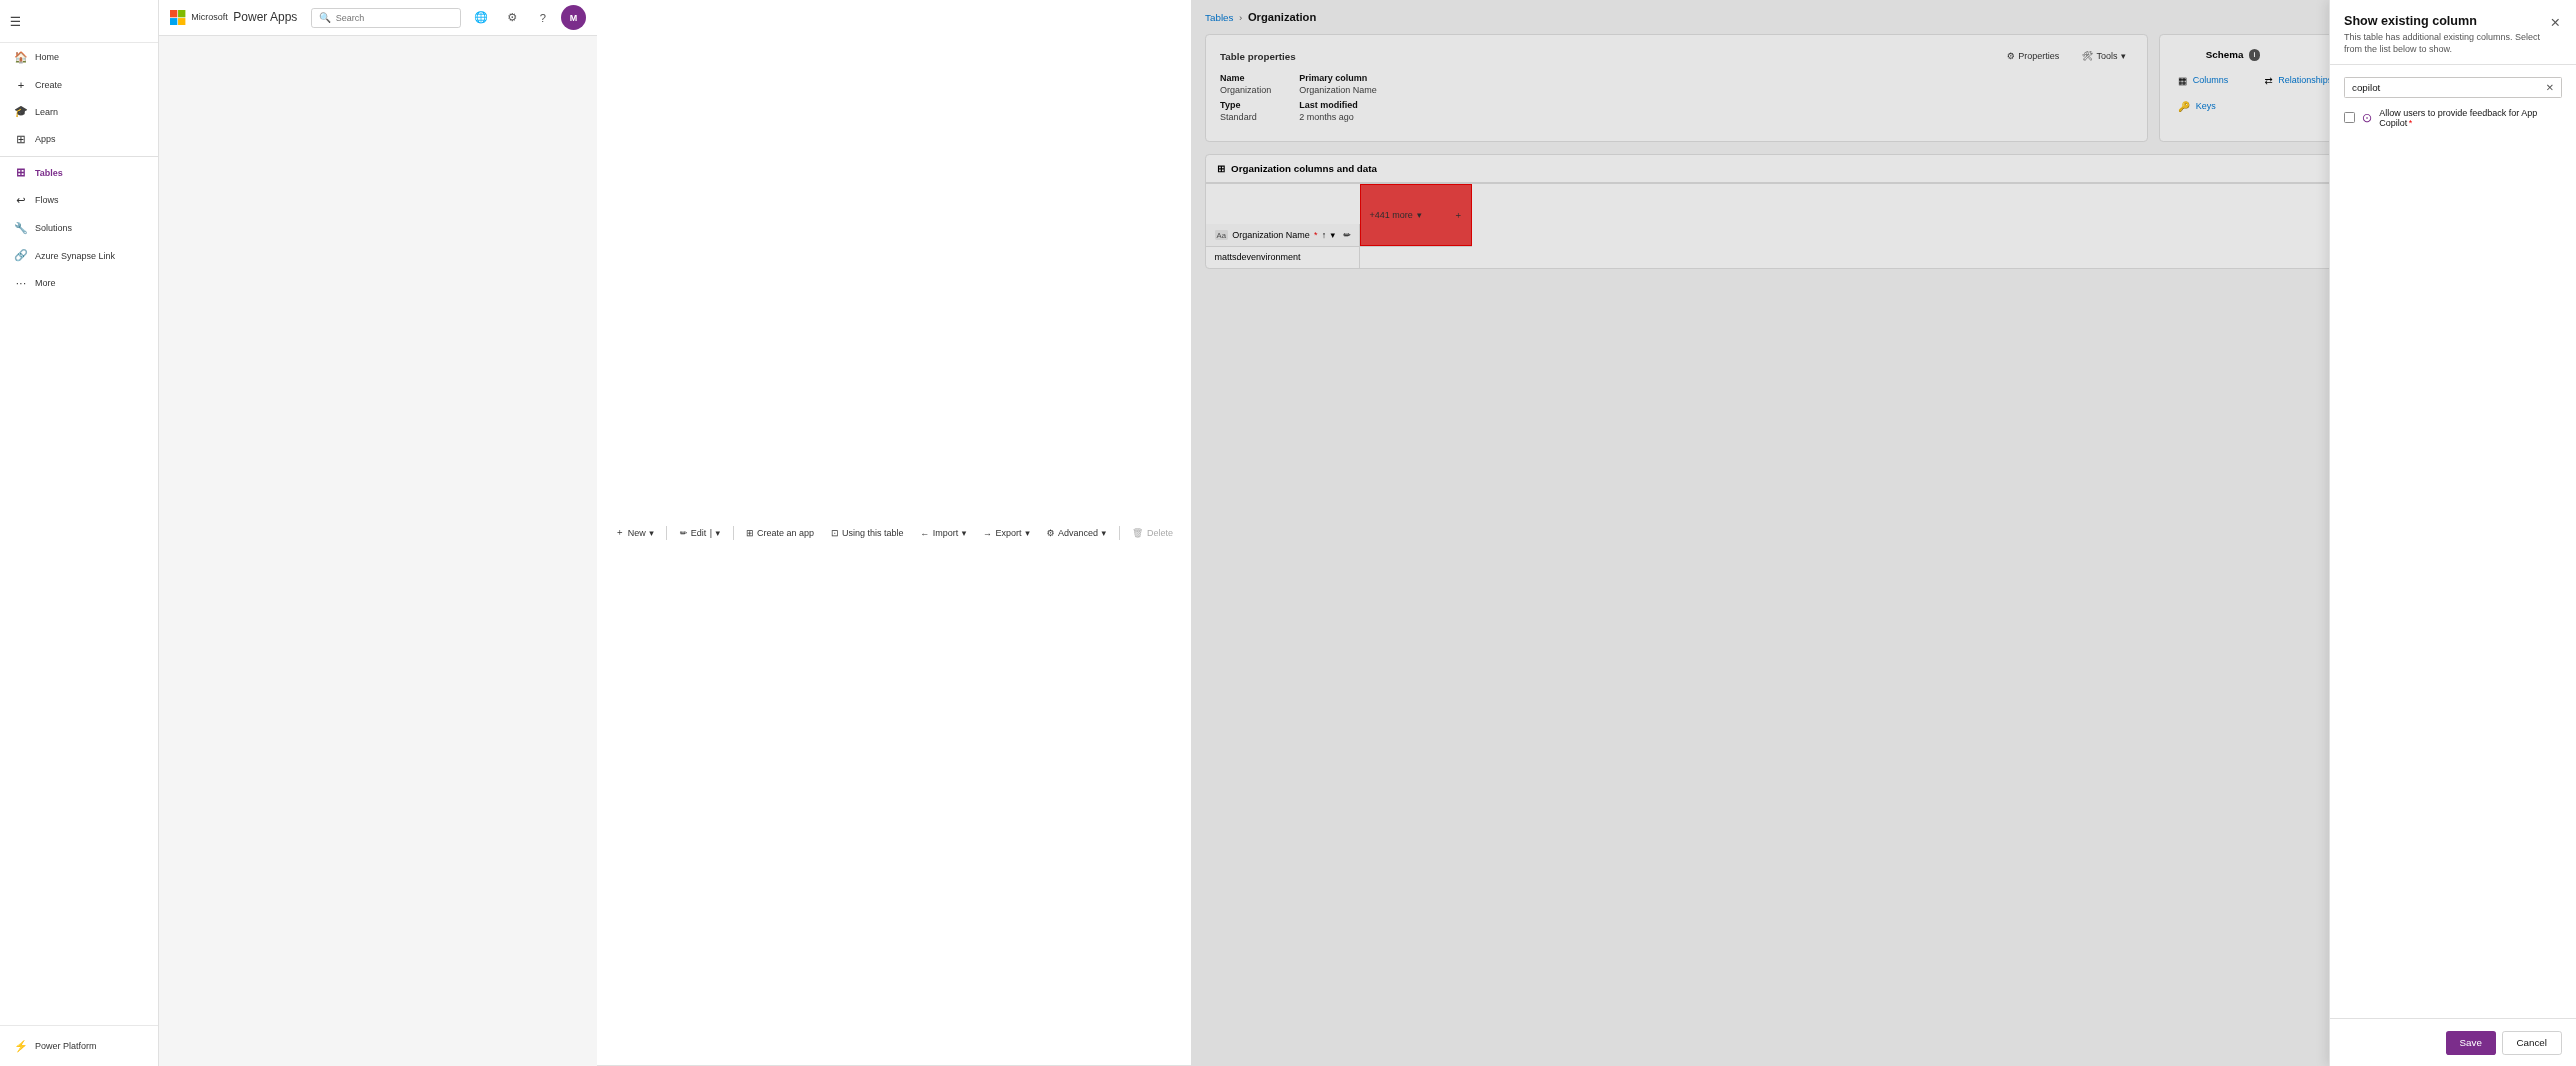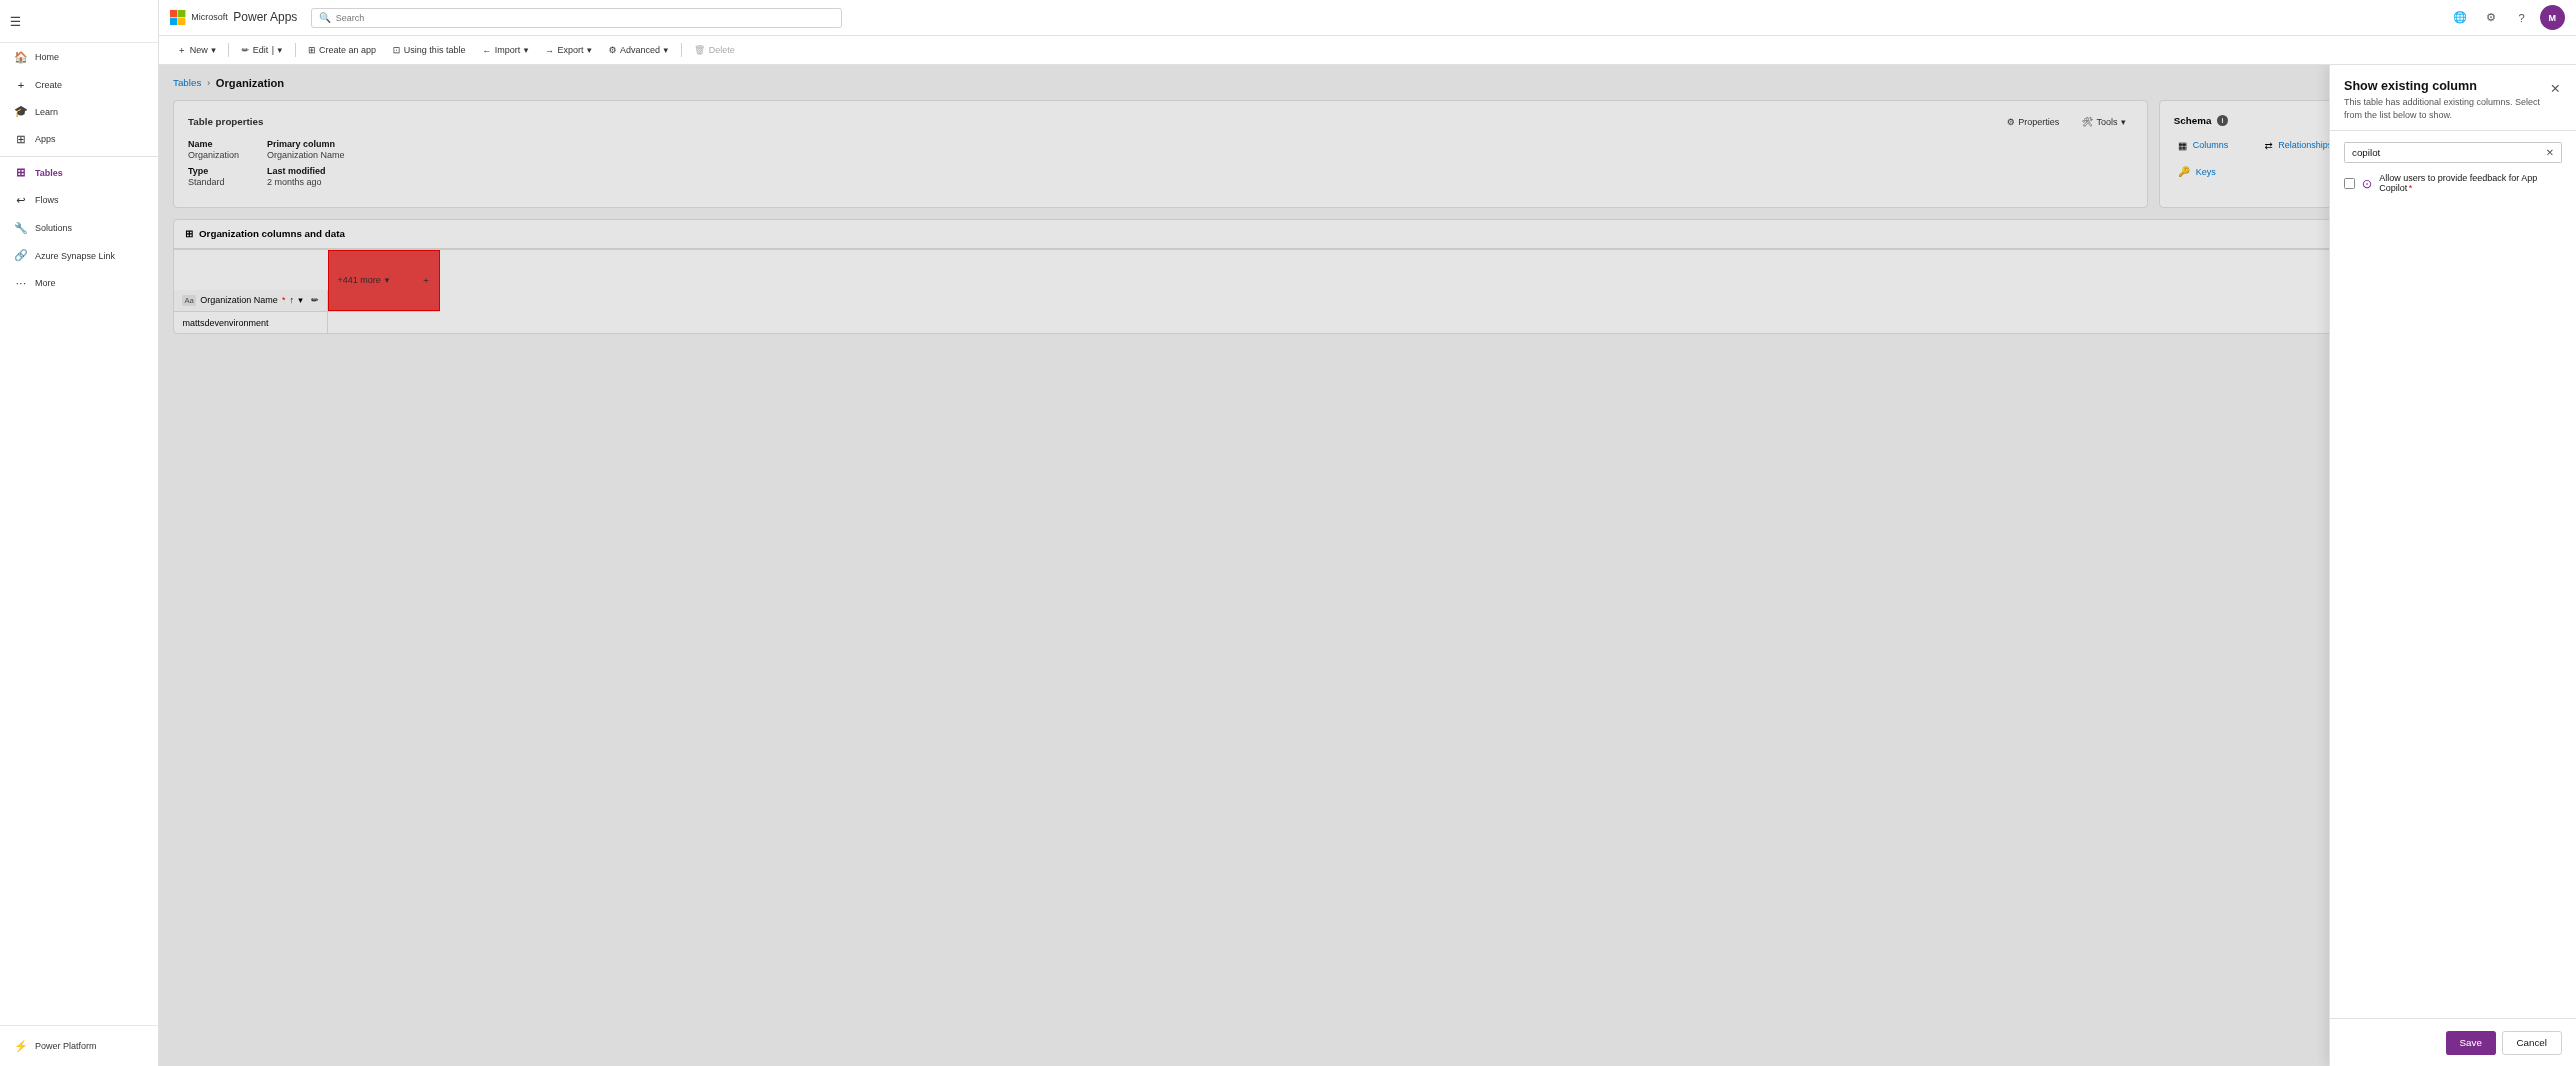--- a/index.html
+++ b/index.html
@@ -47,21 +47,20 @@
     .sidebar-bottom {
       margin-top: auto;
       padding: 5.6px 0;
       border-top: 0.7px solid #e8e8e8;
     }
 
     
     .main {
       flex: 1;
       display: flex;
-      flex-direction: column;
       overflow: hidden;
     }
 
     
     .topbar {
       background: #fff;
       border-bottom: 0.7px solid #e0e0e0;
       display: flex;
       align-items: center;
       padding: 0 11.2px;
@@ -197,20 +196,21 @@
     }
     .card-field { margin-bottom: 5.6px; }
     .card-label { font-weight: 600; font-size: 9px; color: #111; }
     .card-value { font-size: 9px; color: #444; margin-top: 1.4px; }
 
     .card-title-row {
       display: flex;
       align-items: center;
       gap: 5.6px;
       margin-bottom: 9.8px;
+      margin-left: 32px;
     }
     .info-icon {
       width: 11.2px;
       height: 11.2px;
       border-radius: 50%;
       background: #555;
       color: #fff;
       font-size: 7px;
       display: flex;
       align-items: center;

